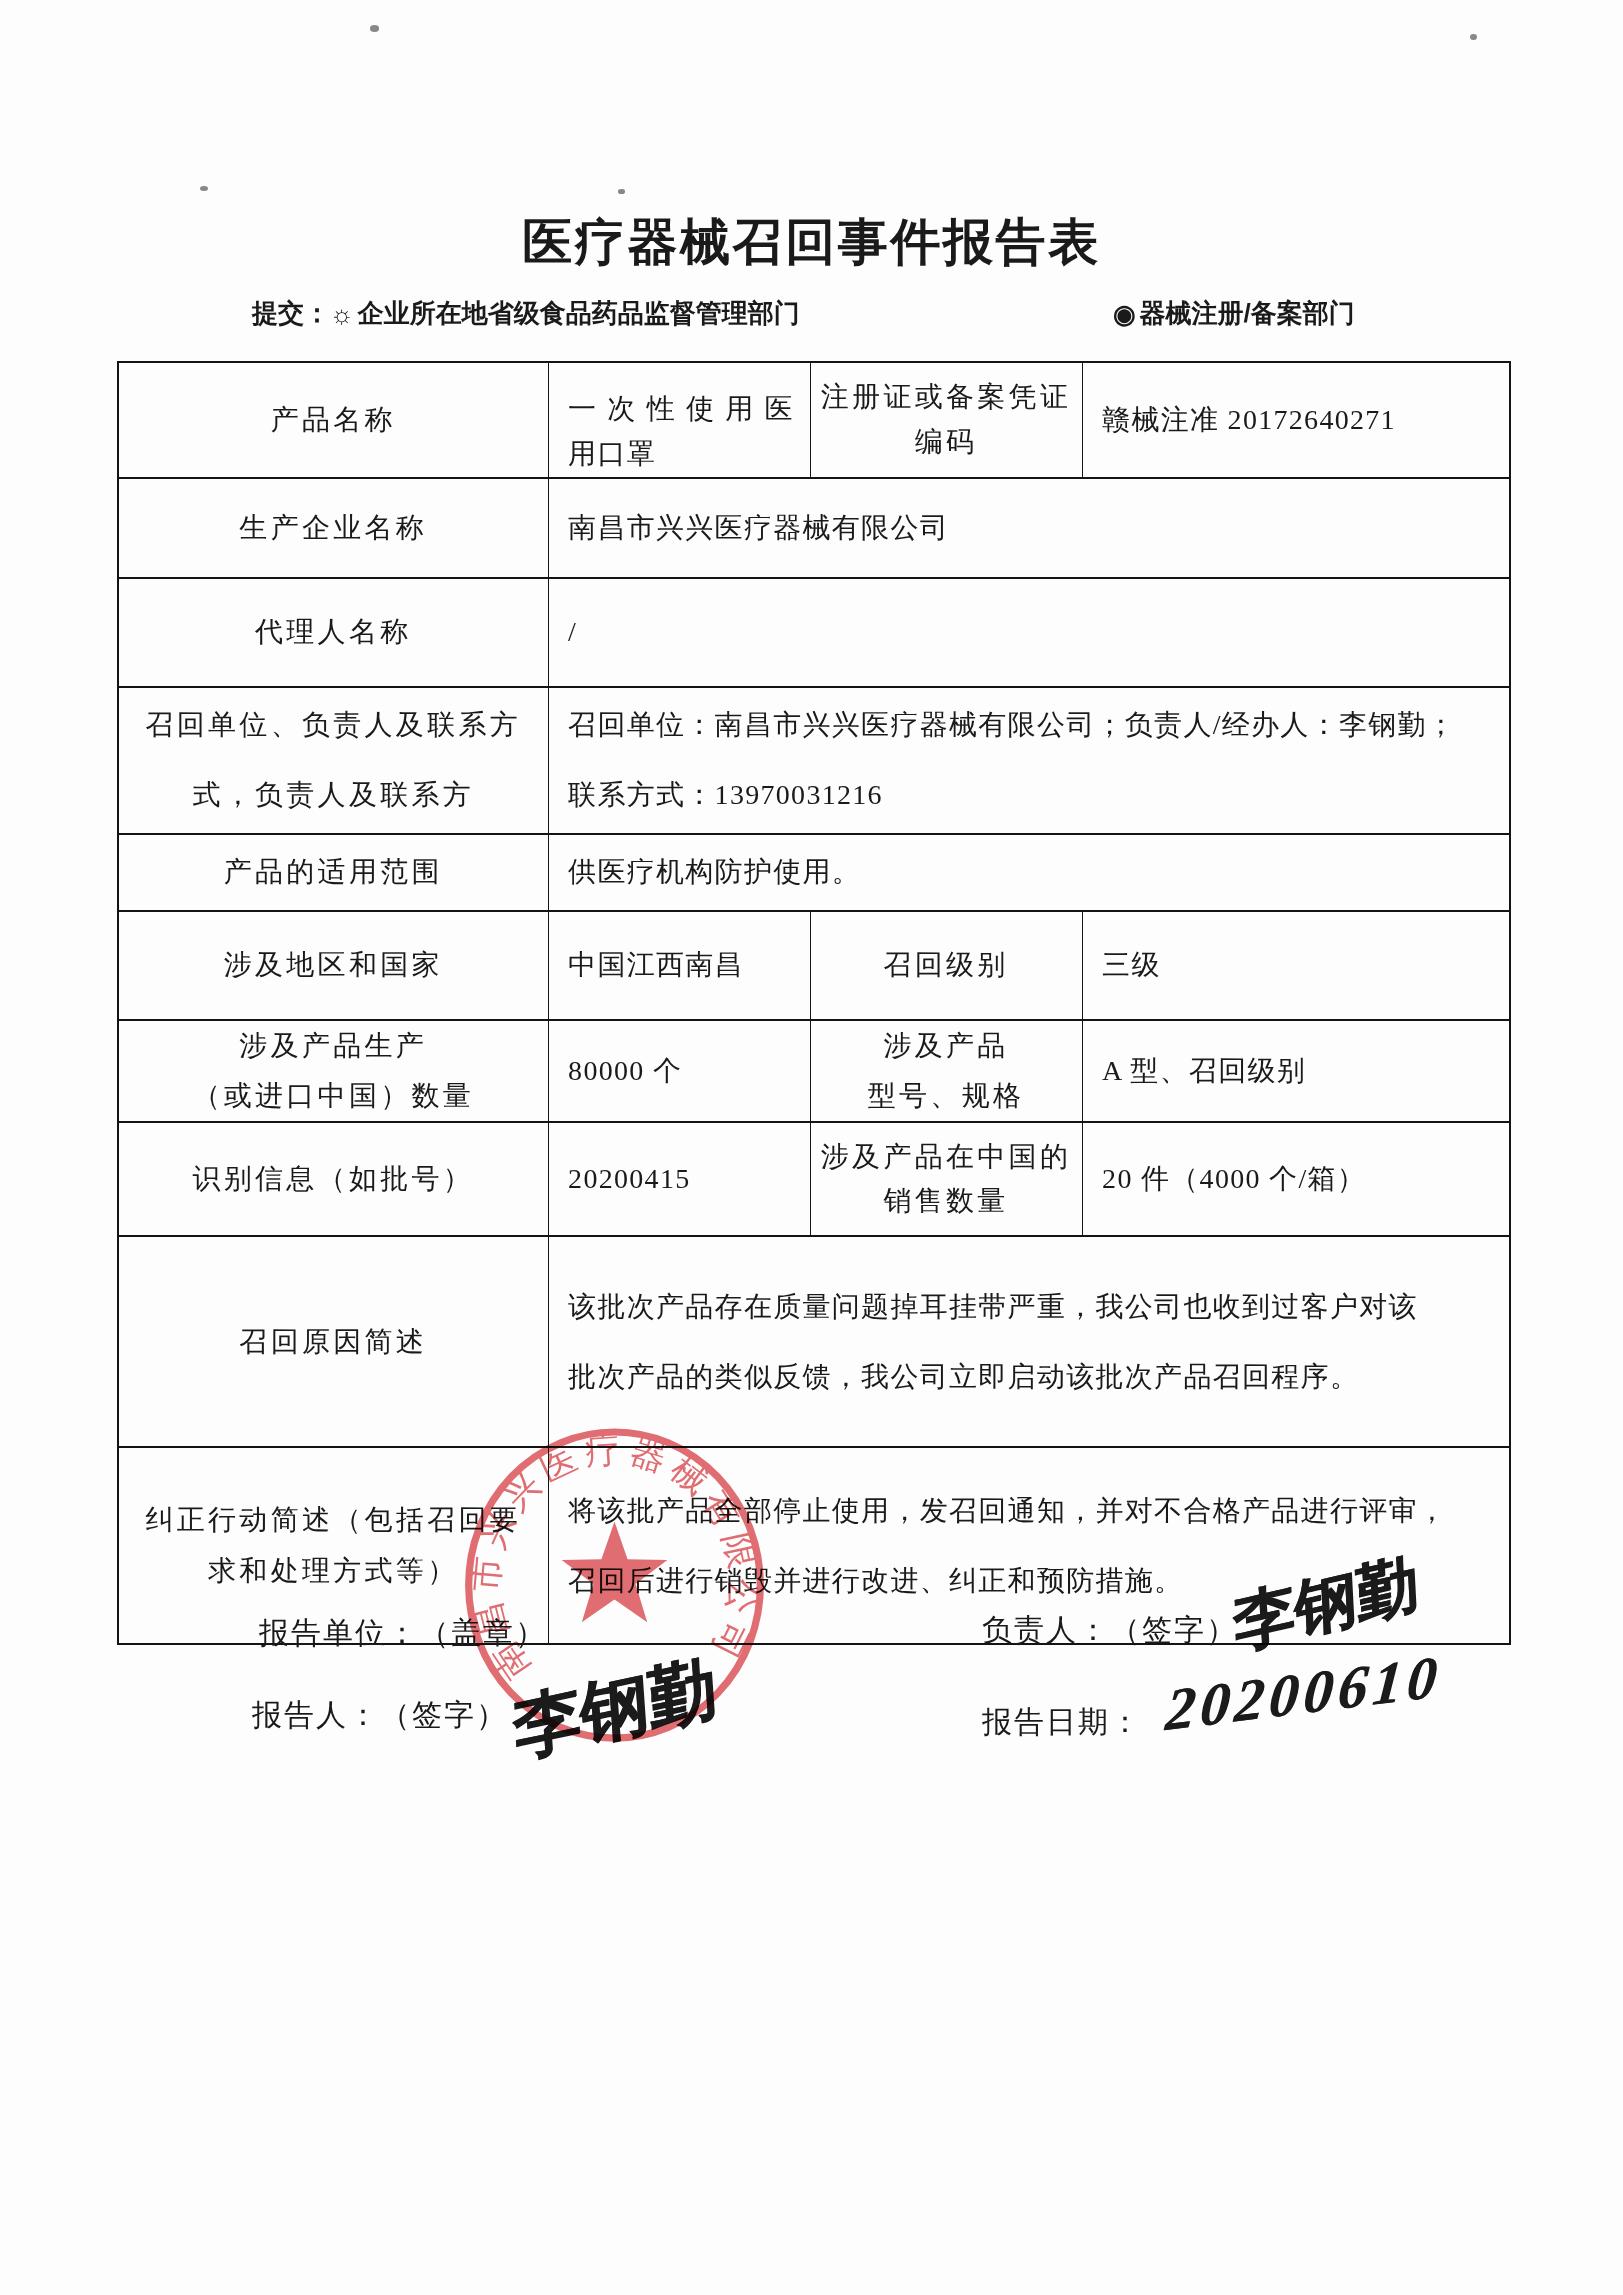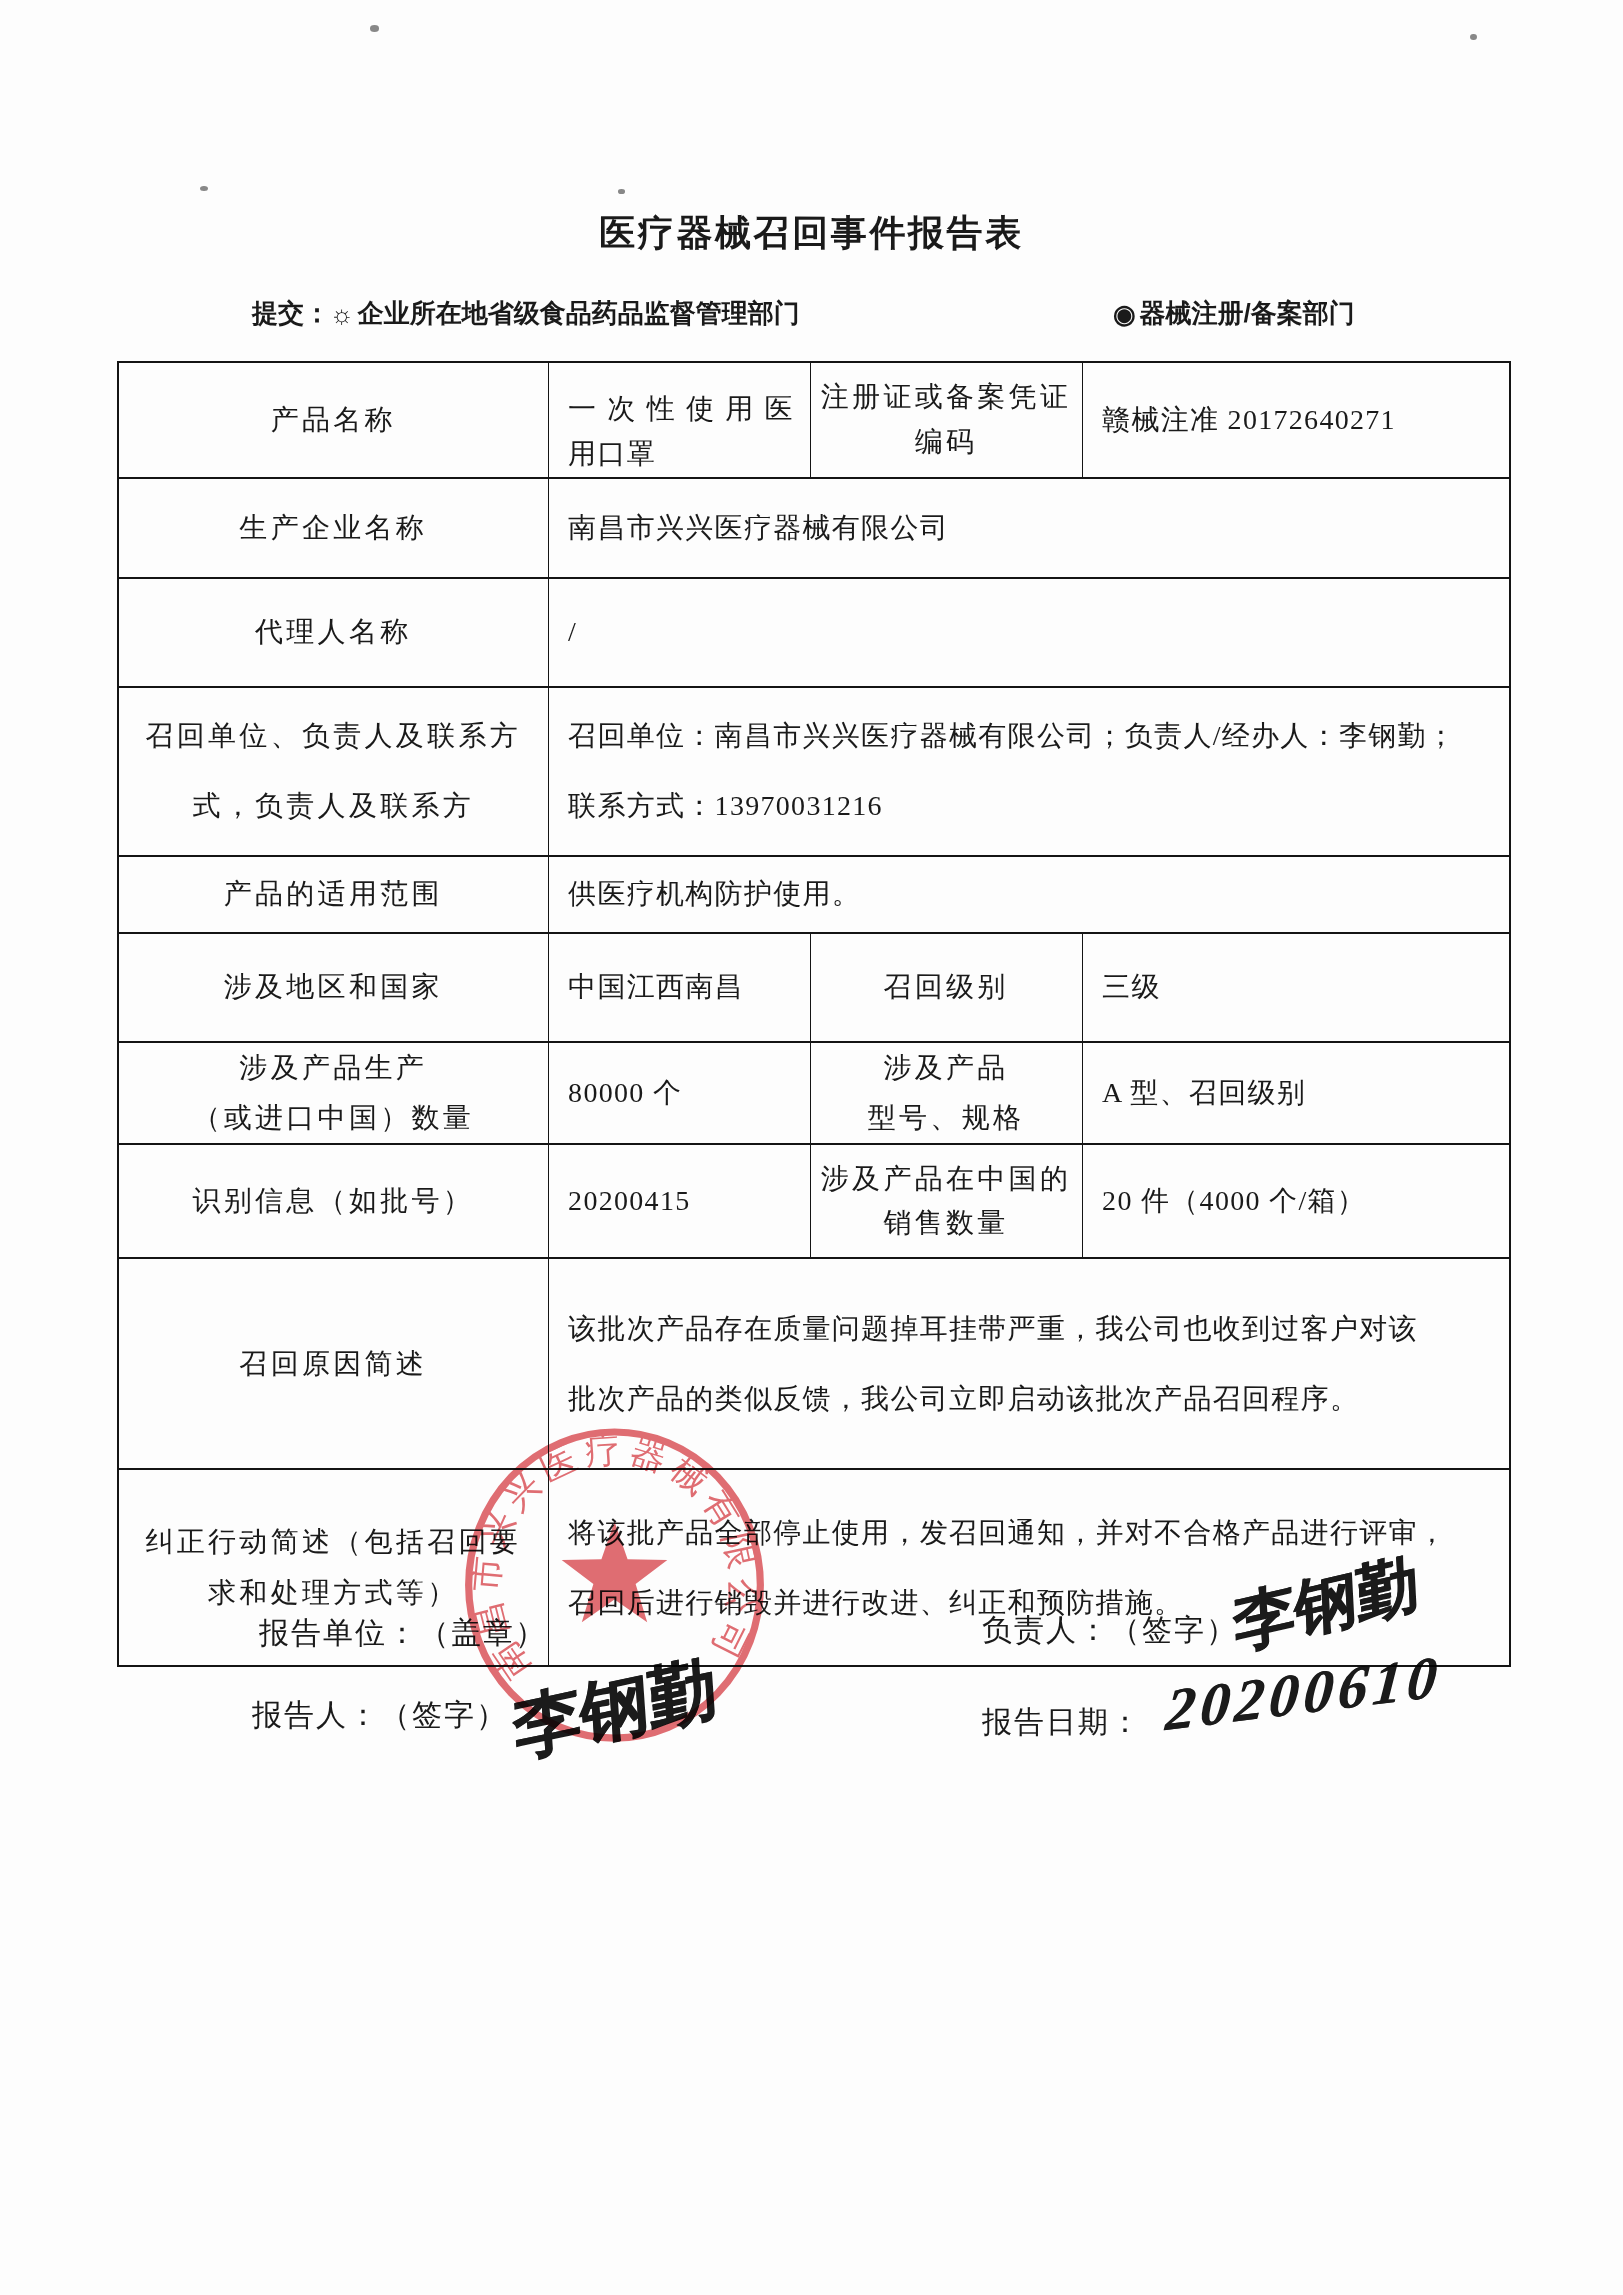--- a/index.html
+++ b/index.html
@@ -6,21 +6,21 @@
   .page{
     position:relative; width:1623px; height:2295px;
     background:#fdfdfd; overflow:hidden;
     font-family:"Liberation Serif", serif; color:#1a1a1a;
   }
   
   .speck{position:absolute;background:#555;border-radius:50%;opacity:.7;}
 
   .doc-title{
     position:absolute; top:209px; left:0; width:100%;
-    text-align:center; font-size:36px; font-weight:bold; letter-spacing:2.6px;
+    text-align:center; font-size:50px; font-weight:bold; letter-spacing:2.6px;
     font-family:"Liberation Sans", sans-serif;
   }
   .submit-left,.submit-right{
     position:absolute; top:296px; font-size:26px; font-weight:bold;
     font-family:"Liberation Sans", sans-serif; white-space:nowrap;
   }
   .submit-left{left:252px;}
   .submit-right{left:1113px;}
   .bullet{display:inline-block; margin-right:3.9px; transform:translateY(1.3px);}
 
@@ -38,21 +38,21 @@
   td.value{text-align:left; padding:0 15.7px 0 19.6px; letter-spacing:1.3px;}
   .lines span{display:block; white-space:nowrap;}
   .lh-16 .lines span, .lh-16{line-height:1.6;}
   .lh-18 .lines span, .lh-18{line-height:1.8;}
   .lh-25 .lines span, .lh-25{line-height:2.5;}
   .just-first .lines span:first-child{text-align:justify; text-align-last:justify;margin-top:24px;}
   td.small{font-size:26px;}
   .slash{font-size:33px;}
 
   tr.h1{height:92px;} tr.h2{height:100px;} tr.h3{height:109px;}
-  tr.h4{height:169px;} tr.h5{height:77px;} tr.h6{height:109px;}
+  tr.h4{height:147px;} tr.h5{height:77px;} tr.h6{height:109px;}
   tr.h7{height:84px;} tr.h8{height:114px;} tr.h9{height:211px;} tr.h10{height:197px;}
 
   .footer-label{
     position:absolute; font-size:30px; letter-spacing:2px; white-space:nowrap;
     z-index:4;
   }
   .lbl-report-unit{left:259px; top:1613px;}
   .lbl-responsible{left:982px; top:1610px;}
   .lbl-reporter{left:252px; top:1695px;}
   .lbl-date{left:982px; top:1702px;}

